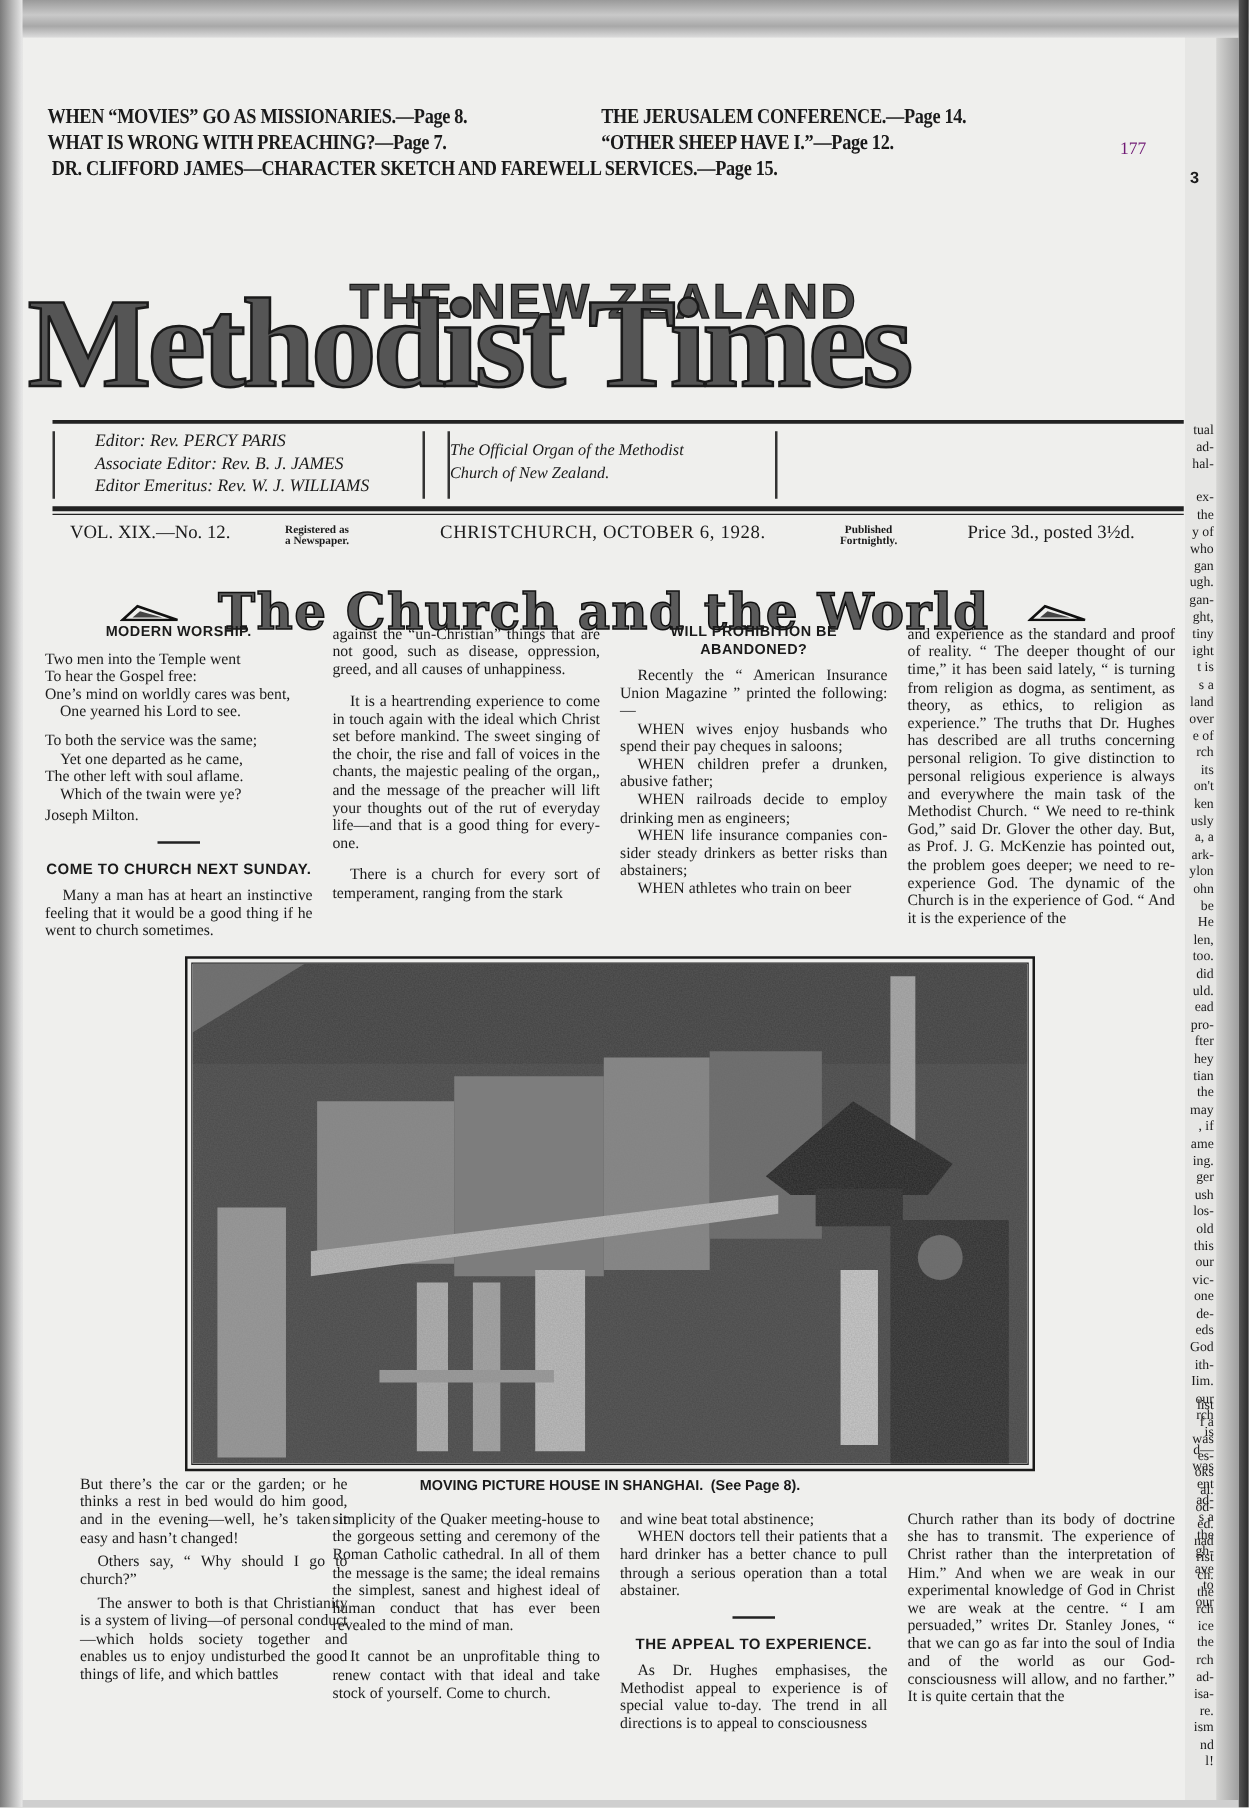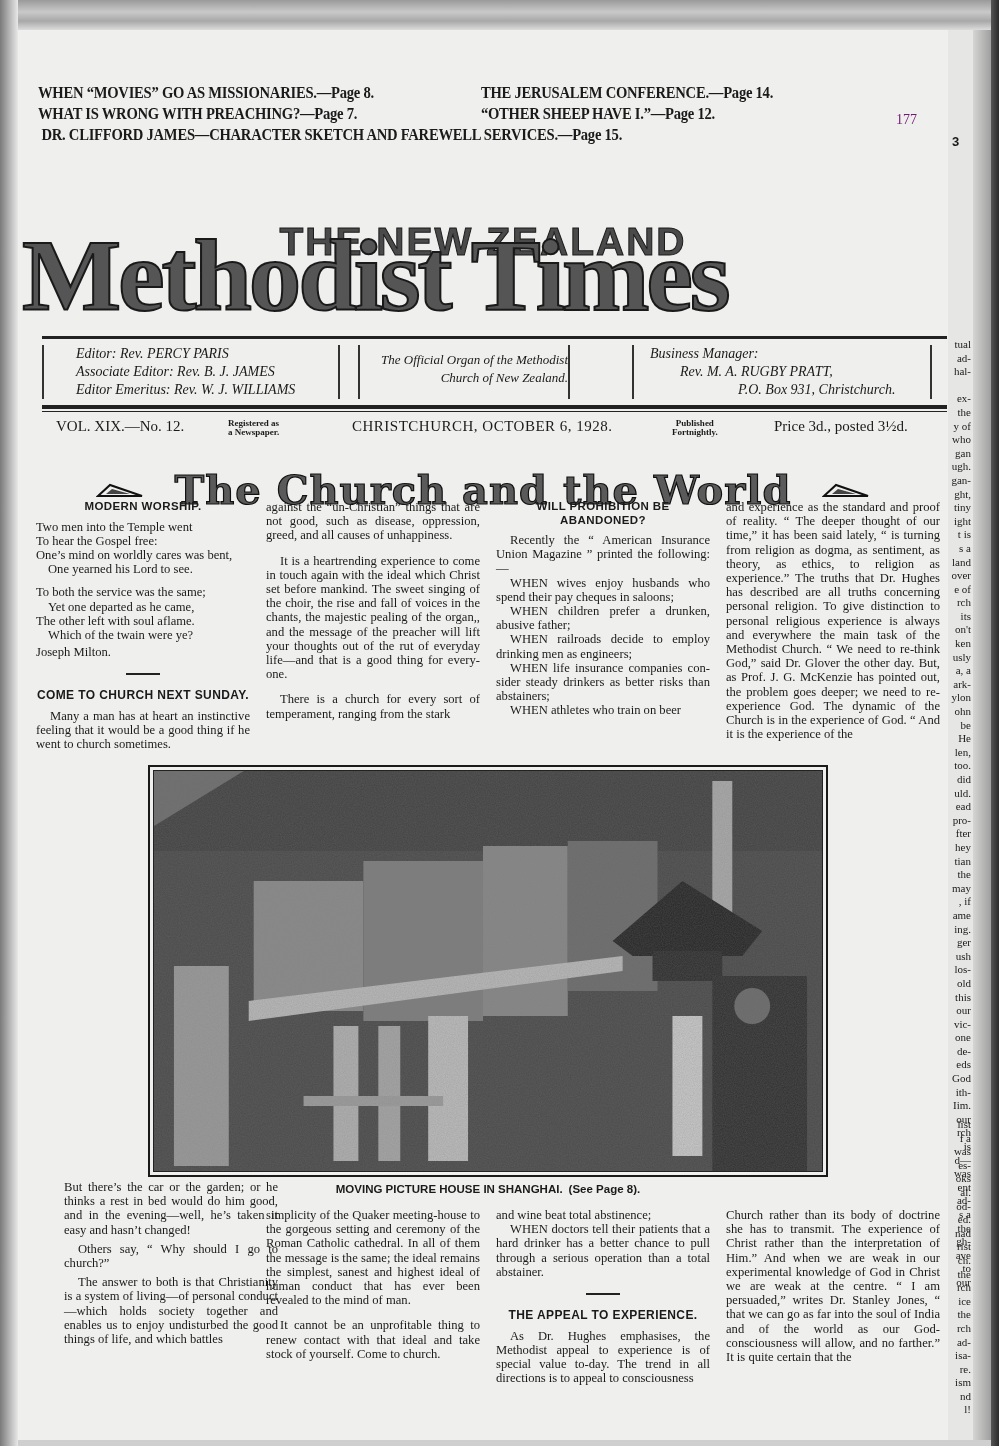--- a/index.html
+++ b/index.html
@@ -48,21 +48,21 @@
     font-family: "Liberation Serif", serif; font-weight: bold; font-size: 102px;
     line-height: 100px; letter-spacing: -3px; color: #555; -webkit-text-stroke: 2px #1a1a1a;
     white-space: nowrap; transform: scaleX(1.03); transform-origin: left top; }
 
   
   .editor-box { position: absolute; left: 24px; top: 306px; width: 905px; height: 66px;
     border-top: 3px solid #222; border-bottom: 3px solid #222; }
   .ebox { position: absolute; top: 6px; height: 54px; border-left: 2px solid #333; border-right: 2px solid #333;
     font-family: "Liberation Serif", serif; font-style: italic; font-size: 14px; line-height: 18px; }
   .ebox.left { left: 0; width: 298px; padding-left: 32px; box-sizing: border-box; }
-  .ebox.mid { left: 316px; width: 212px; text-align: right; font-size: 13px; padding-top: 6px; box-sizing: border-box; }
+  .ebox.mid { left: 316px; width: 264px; text-align: left; font-size: 13px; padding-top: 6px; box-sizing: border-box; }
   .ebox.right { left: 590px; width: 300px; padding-left: 16px; box-sizing: border-box; }
   .ebox .l2 { padding-left: 30px; }
   .ebox .l3 { padding-left: 88px; }
 
   
   .info-bar { position: absolute; left: 24px; top: 378px; width: 905px; height: 30px;
     border-top: 4px double #222; font-family: "Liberation Serif", serif; }
   .info-bar span { position: absolute; top: 6px; white-space: nowrap; }
   .ib-vol { left: 14px; font-size: 15px; }
   .ib-reg { left: 186px; font-size: 9px; line-height: 9px; top: 7px !important; font-weight: bold; text-align: center; }
@@ -236,25 +236,20 @@
   <div class="editor-box">
     <div class="ebox left">
       <div><span>Editor:</span> <span>Rev. PERCY PARIS</span></div>
       <div><span>Associate Editor:</span> <span>Rev. B. J. JAMES</span></div>
       <div><span>Editor Emeritus:</span> <span>Rev. W. J. WILLIAMS</span></div>
     </div>
     <div class="ebox mid">
       <div>The Official Organ of the Methodist</div>
       <div>Church of New Zealand.</div>
     </div>
-    <div class="ebox right">
-      <div>Business Manager:</div>
-      <div class="l2">Rev. M. A. RUGBY PRATT,</div>
-      <div class="l3">P.O. Box 931, Christchurch.</div>
-    </div>
   </div>
 
   <div class="info-bar">
     <span class="ib-vol">VOL. XIX.—No. 12.</span>
     <span class="ib-reg">
       <span style="position:static;display:block;">Registered as</span>
       <span style="position:static;display:block;">a Newspaper.</span>
     </span>
     <span class="ib-date">CHRISTCHURCH, OCTOBER 6, 1928.</span>
     <span class="ib-pub">

